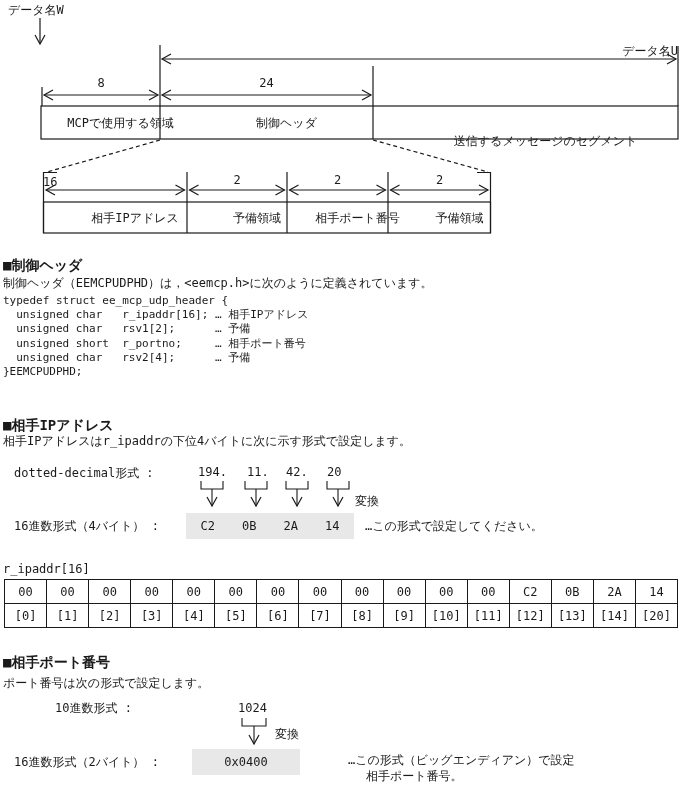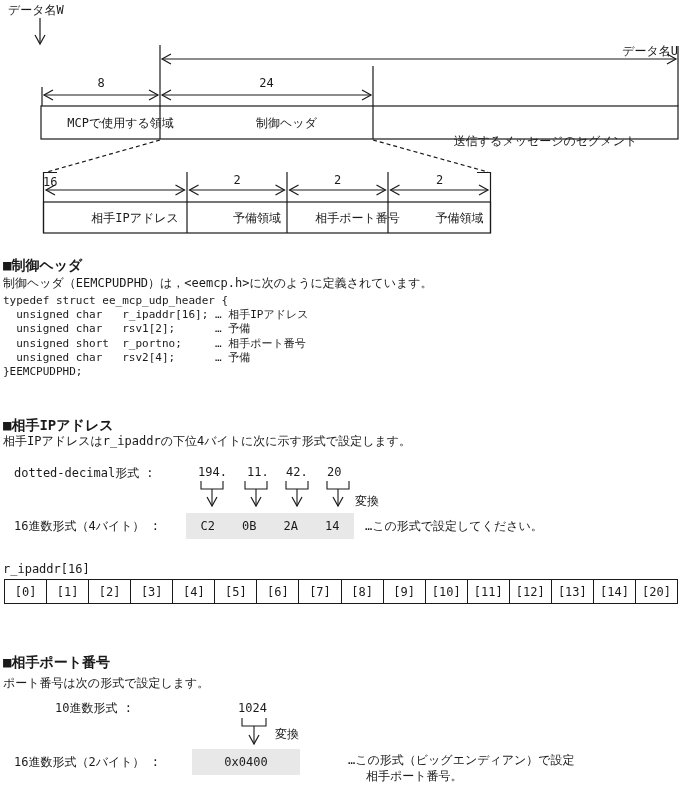--- a/index.html
+++ b/index.html
@@ -124,20 +124,38 @@
   <span>C2</span>
   <span>0B</span>
   <span>2A</span>
   <span>14</span>
 </div>
 <div class="abs" style="left:365px; top:519px;">…この形式で設定してください。</div>
 
 <div class="abs" style="left:3px; top:562px;">r_ipaddr[16]</div>
 <table class="bytes" style="left:4px; top:579px; width:674px;">
   <tbody>
+      <tr>
+    <td>00</td>
+    <td>00</td>
+    <td>00</td>
+    <td>00</td>
+    <td>00</td>
+    <td>00</td>
+    <td>00</td>
+    <td>00</td>
+    <td>00</td>
+    <td>00</td>
+    <td>00</td>
+    <td>00</td>
+    <td>C2</td>
+    <td>0B</td>
+    <td>2A</td>
+    <td>14</td>
+  </tr>
   <tr>
     <td>[0]</td>
     <td>[1]</td>
     <td>[2]</td>
     <td>[3]</td>
     <td>[4]</td>
     <td>[5]</td>
     <td>[6]</td>
     <td>[7]</td>
     <td>[8]</td>

